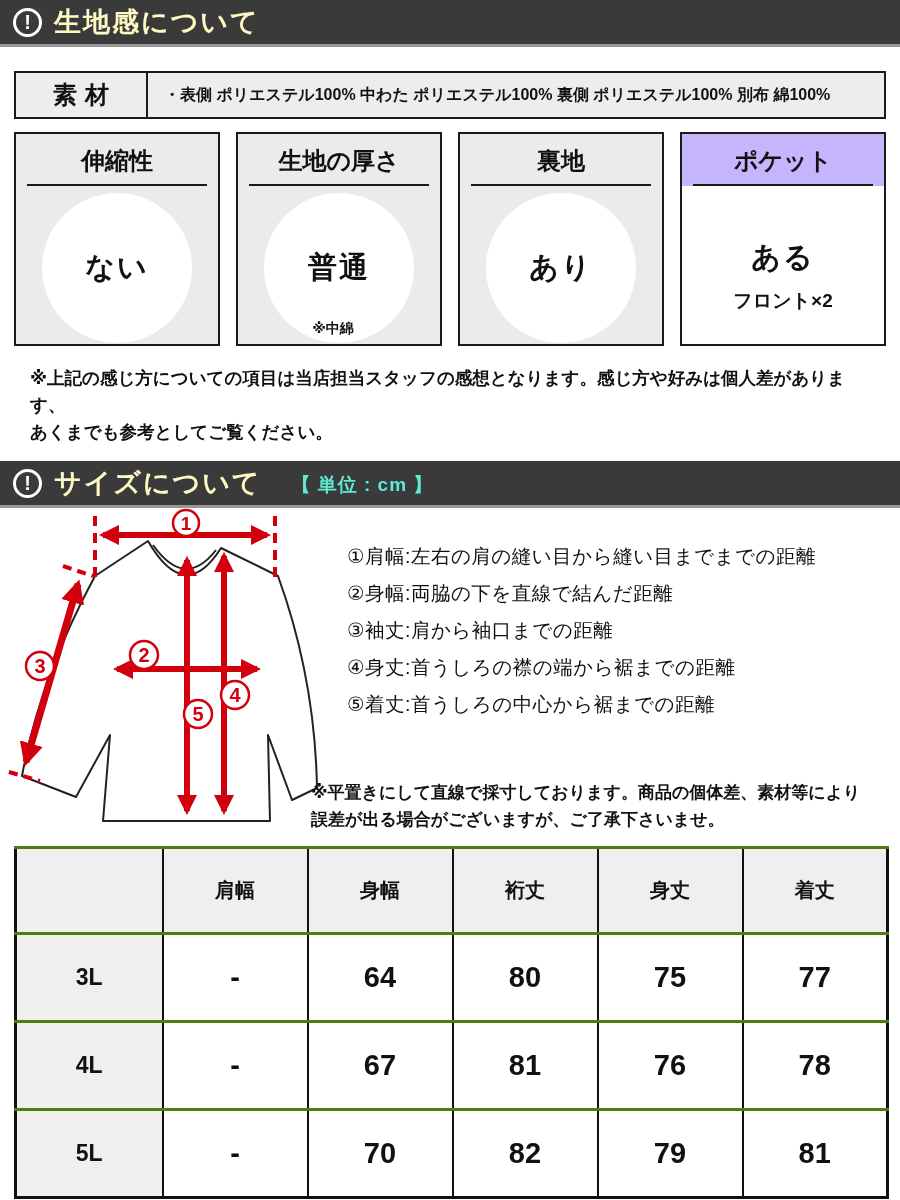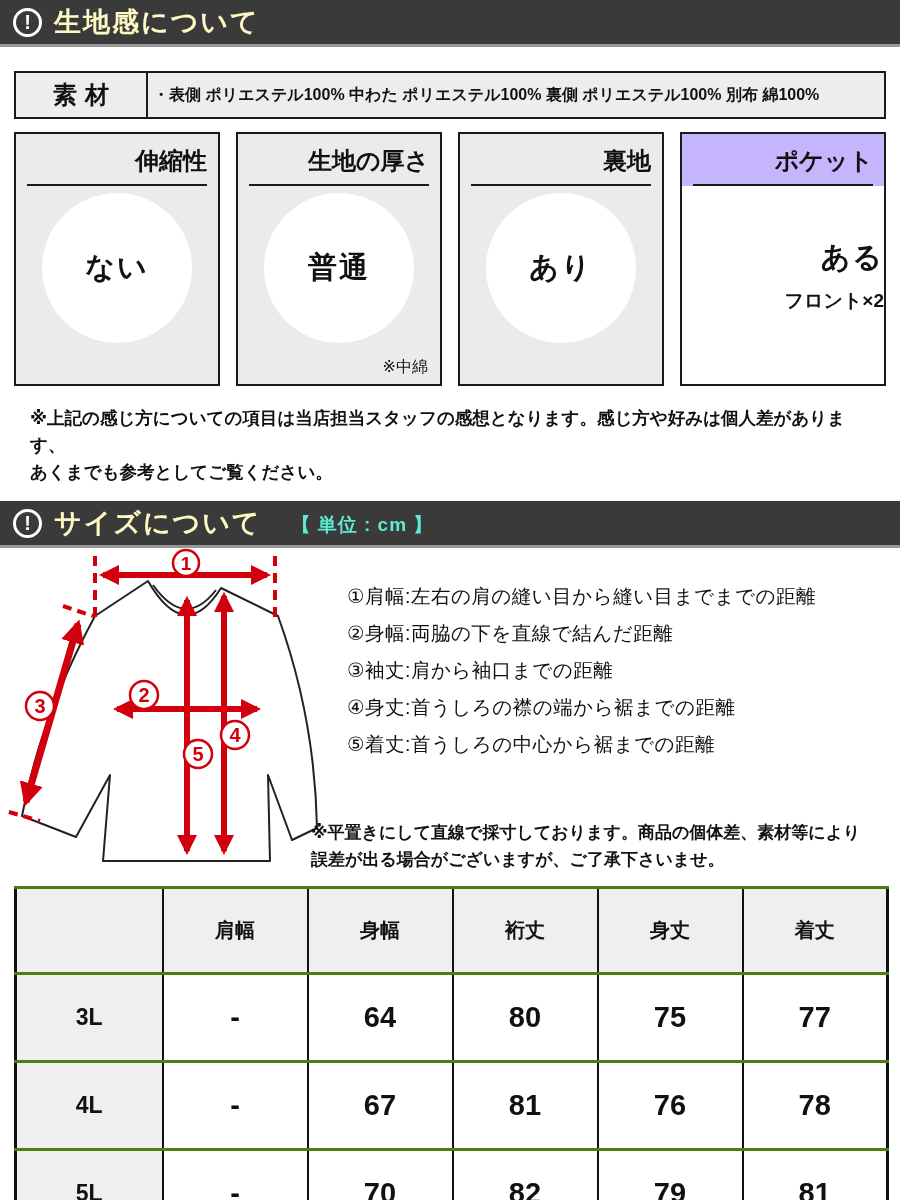--- a/index.html
+++ b/index.html
@@ -15,34 +15,34 @@
                color:#fff; font-weight:bold; font-size:20px; flex:0 0 auto; }
   .bar-title { color:#fef9c3; font-size:27px; font-weight:bold; letter-spacing:2px; margin-left:12px;text-align:center; }
   .bar-unit { color:#5eead4; font-size:19px; font-weight:bold; margin-left:30px; padding-top:3px; letter-spacing:1px; }
 
   
   .material-row { margin:24px 14px 0 14px; height:48px; background:#ededed;
                   border:2px solid #1a1a1a; display:flex; align-items:stretch; }
   .material-label { width:130px; display:flex; align-items:center; justify-content:center;
                     font-size:24px; font-weight:bold; letter-spacing:8px; padding-left:8px; }
   .material-value { flex:1; border-left:2px solid #1a1a1a; display:flex; align-items:center;
-                    padding-left:5px; font-size:16px; font-weight:bold; white-space:nowrap; }
+                    padding-left:16px; font-size:16px; font-weight:bold; white-space:nowrap; }
 
   
   .attr-row { margin:13px 14px 0 14px; display:flex; justify-content:space-between; }
-  .attr-box { width:206px; height:254px; border:2px solid #1a1a1a; background:#ebebeb;
-              position:relative; text-align:right; }
+  .attr-box { width:206px; height:214px; border:2px solid #1a1a1a; background:#ebebeb;
+              position:relative; text-align:center; }
   .attr-box.plain { background:#fff; }
   .attr-title-zone { padding:11px 11px 0 11px; }
   .attr-box.plain .attr-title-zone { background:#c4b5fd; }
   .attr-title { font-size:24px; font-weight:bold; padding-bottom:7px; border-bottom:2px solid #1a1a1a; }
   .attr-circle { width:150px; height:150px; margin:7px auto 0; background:#fff; border-radius:50%;
                  display:flex; align-items:center; justify-content:center; }
   .attr-value { font-size:29px; font-weight:bold; letter-spacing:2px; }
-  .attr-note { position:absolute; left:0; right:12px; bottom:6px; font-size:16px; font-weight:normal; }
+  .attr-note { position:absolute; left:0; right:12px; bottom:6px; font-size:14px; font-weight:bold; }
   .plain-value { margin-top:52px; font-size:29px; font-weight:bold; letter-spacing:2px; }
   .plain-note { margin-top:10px; font-size:19px; font-weight:bold; }
 
   
   .note1 { margin:19px 20px 0 30px; font-size:17.5px; font-weight:bold; line-height:1.55; }
   .bar2 { margin-top:15px; }
 
   
   .diagram-wrap { position:relative; height:338px; margin-top:0; }
   .shirt-svg { position:absolute; left:0; top:0; }

